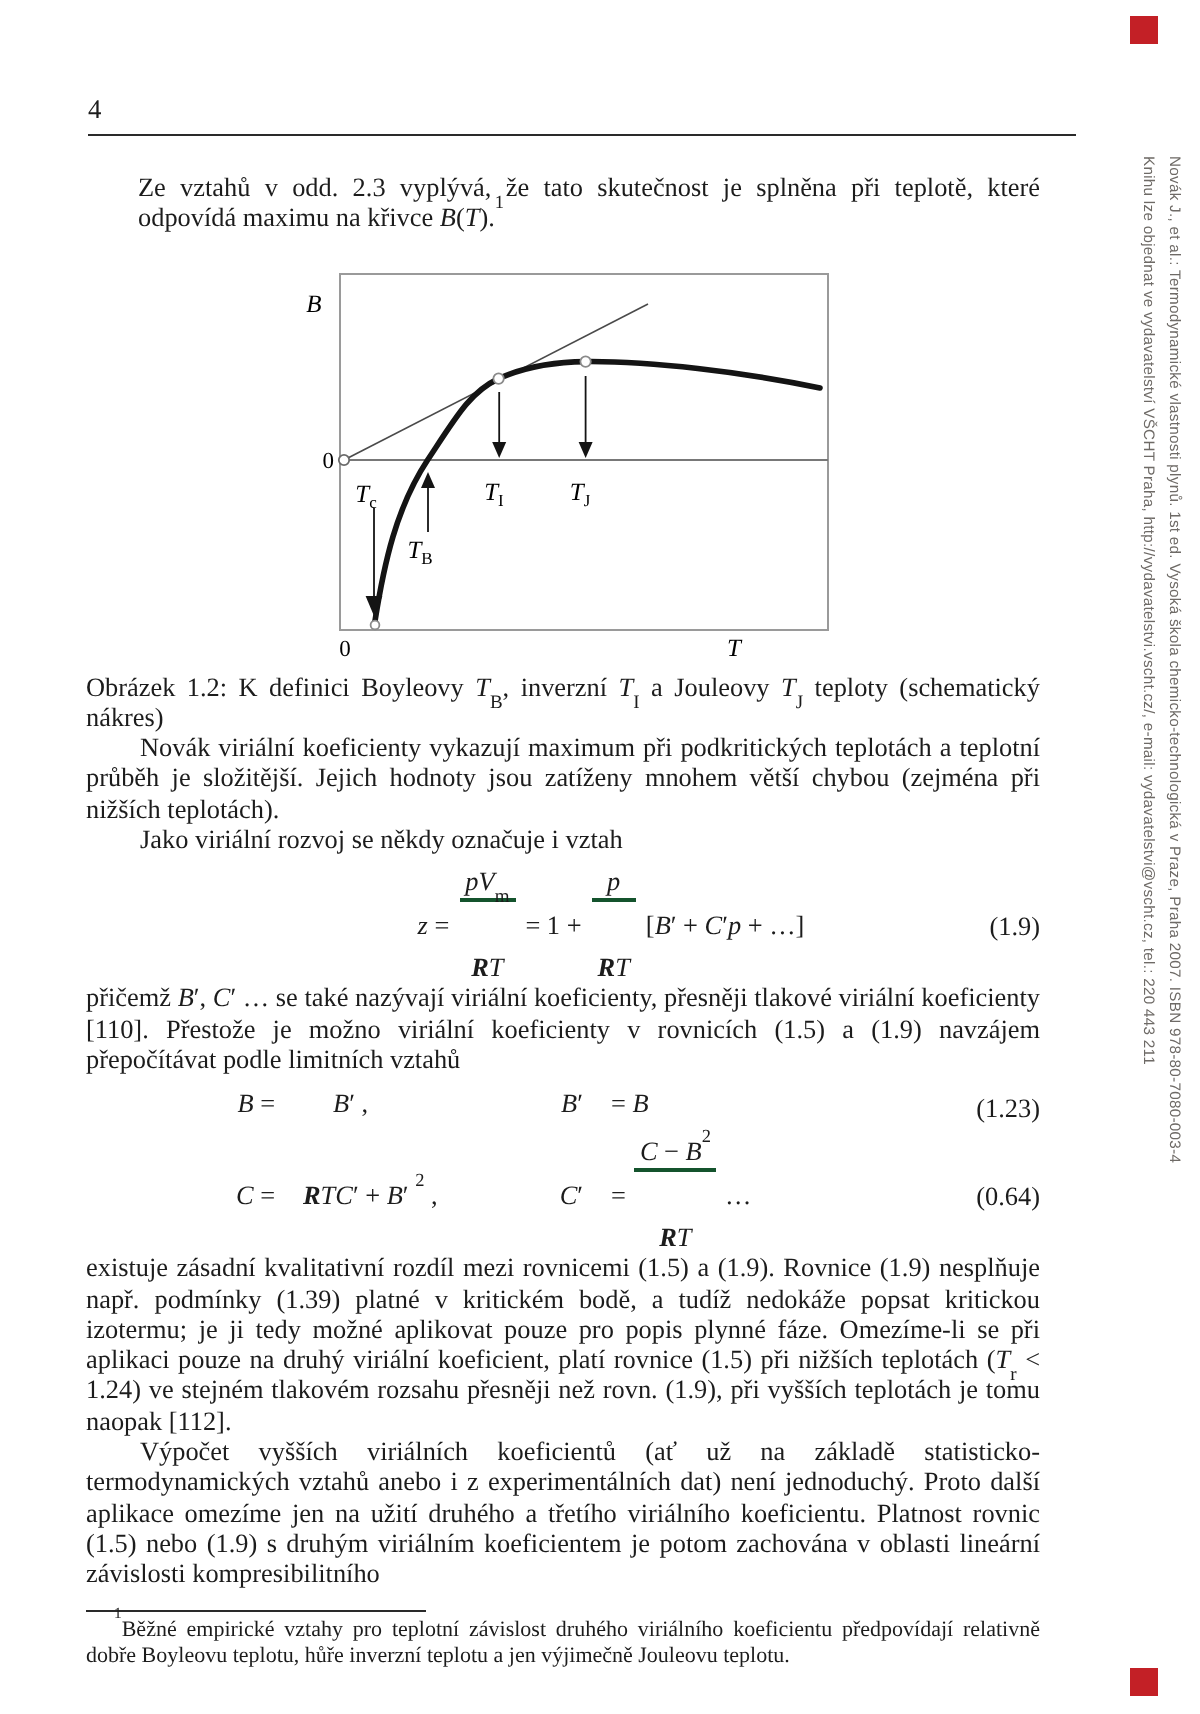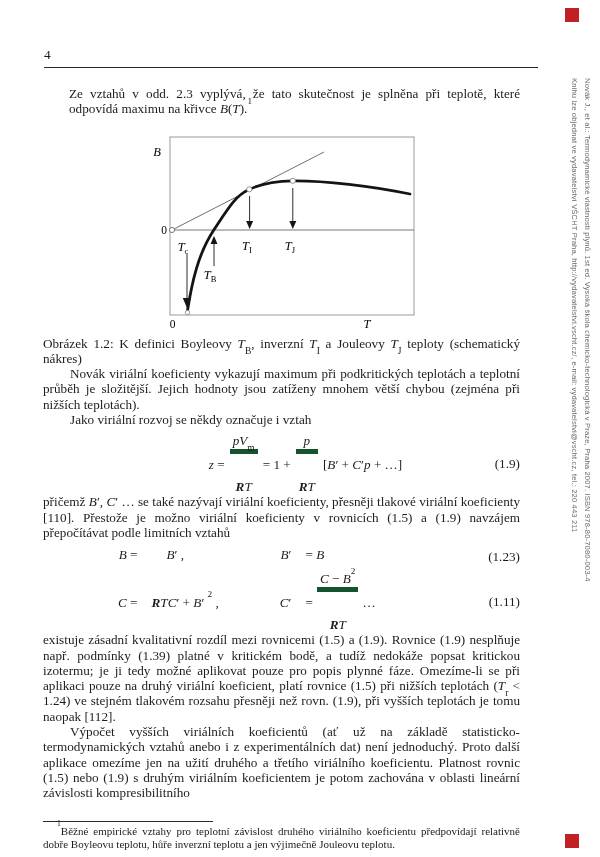--- a/index.html
+++ b/index.html
@@ -37,33 +37,33 @@
   .figure-wrap{margin-left:89px;width:300px;height:204px;}
   .fig-label{font-size:12.5px;font-style:italic;}
   .fig-num{font-size:11.5px;font-style:normal;}
 
   
   .equation{position:relative;display:flex;align-items:center;justify-content:center;
     min-height:36px;font-size:13.2px;}
   .eq-shift{transform:translateX(24px);display:flex;align-items:center;gap:5px;}
   .eq-number{position:absolute;right:0;top:50%;transform:translateY(-50%);font-style:normal;}
   .frac{display:inline-block;vertical-align:middle;text-align:center;line-height:14px;}
-  .frac .num{display:block;padding:0 3px 1px 3px;border-bottom:5px solid #14532d;}
+  .frac .num{display:block;padding:0 3px 1px 3px;border-bottom:2px solid #14532d;}
   .frac .den{display:block;padding:1px 3px 0 3px;margin-top:25px;}
   .eqrow{position:relative;display:block;min-height:20px;}
   .eqrow + .eqrow{margin-top:5px;}
   .eqcells{display:grid;grid-template-columns:30px 102px 24px 150px;column-gap:14px;
     width:max-content;margin:0 auto;align-items:center;}
   .c-end{justify-self:end;}
   .c-start{justify-self:start;}
   .pad-b{padding-left:15px;}
   .eqflex{display:flex;align-items:center;gap:4px;}
 
   
-  .footnote{margin-top:20px;}
+  .footnote{margin-top:10px;}
   .footnote-rule{border:none;border-top:1px solid #2a2a2a;width:170px;margin:0;height:0;}
   .footnote p{font-size:11px;line-height:13.5px;text-indent:14px;margin-top:3px;}
 
   
   .sidebar{position:absolute;top:78px;right:6px;height:600px;writing-mode:vertical-rl;
     font-family:"Liberation Sans","DejaVu Sans",sans-serif;font-size:7.6px;
     color:#6e6a66;letter-spacing:0.15px;line-height:13px;}
   .sidebar div{white-space:nowrap;}
 
   
@@ -173,21 +173,21 @@
           <span class="c-end"><i>C</i>′</span>
           <span class="c-start eqflex">
             <span>=</span>
             <span class="frac">
                 <span class="num"><i>C</i> − <i>B</i><sup>2</sup></span>
                 <span class="den"><b><i>R</i></b><i>T</i></span>
               </span>
             <span>…</span>
           </span>
         </span>
-        <span class="eq-number">(1.11)</span>
+        <span class="eq-number">(0.64)</span>
       </div>
     </div>
 
     <p class="m-p5">existuje zásadní kvalitativní rozdíl mezi rovnicemi (1.5) a (1.9). Rovnice (1.9) nesplňuje např. podmínky (1.39) platné v kritickém bodě, a tudíž nedokáže popsat kritickou izotermu; je ji tedy možné aplikovat pouze pro popis plynné fáze. Omezíme-li se při aplikaci pouze na druhý viriální koeficient, platí rovnice (1.5) při nižších teplotách (<i>T</i><sub>r</sub> &lt; 1.24) ve stejném tlakovém rozsahu přesněji než rovn. (1.9), při vyšších teplotách je tomu naopak [112].</p>
 
     <p class="indent">Výpočet vyšších viriálních koeficientů (ať už na základě statisticko-termodynamických vztahů anebo i z experimentálních dat) není jednoduchý. Proto další aplikace omezíme jen na užití druhého a třetího viriálního koeficientu. Platnost rovnic (1.5) nebo (1.9) s druhým viriálním koeficientem je potom zachována v oblasti lineární závislosti kompresibilitního</p>
 
     <div class="footnote">
       <hr class="footnote-rule">
       <p><sup>1</sup>Běžné empirické vztahy pro teplotní závislost druhého viriálního koeficientu předpovídají relativně dobře Boyleovu teplotu, hůře inverzní teplotu a jen výjimečně Jouleovu teplotu.</p>

